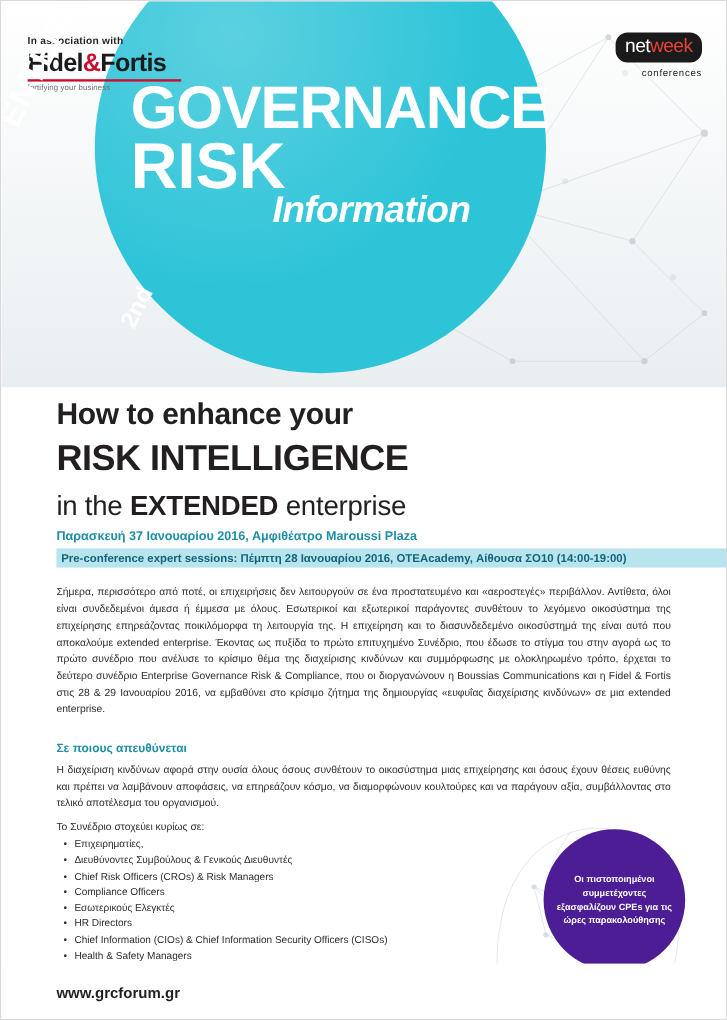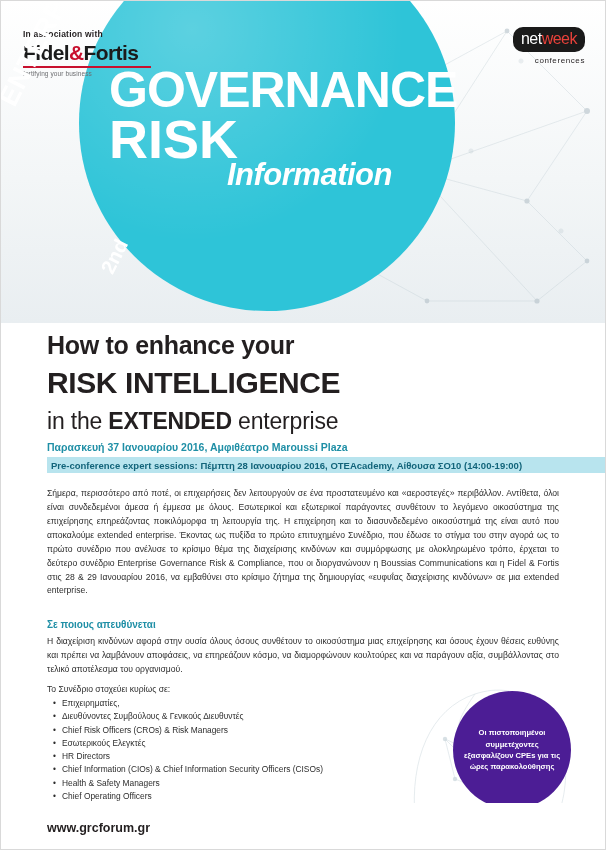--- a/index.html
+++ b/index.html
@@ -246,20 +246,21 @@
   <div class="body1">Σήμερα, περισσότερο από ποτέ, οι επιχειρήσεις δεν λειτουργούν σε ένα προστατευμένο και «αεροστεγές» περιβάλλον. Αντίθετα, όλοι είναι συνδεδεμένοι άμεσα ή έμμεσα με όλους. Εσωτερικοί και εξωτερικοί παράγοντες συνθέτουν το λεγόμενο οικοσύστημα της επιχείρησης  επηρεάζοντας ποικιλόμορφα τη λειτουργία της. Η επιχείρηση και το διασυνδεδεμένο οικοσύστημά της είναι αυτό που αποκαλούμε extended enterprise. Έκοντας ως πυξίδα το πρώτο επιτυχημένο Συνέδριο, που έδωσε το στίγμα του στην αγορά ως το πρώτο συνέδριο που ανέλυσε το κρίσιμο θέμα της διαχείρισης κινδύνων και συμμόρφωσης με ολοκληρωμένο τρόπο, έρχεται το δεύτερο συνέδριο Enterprise Governance Risk &amp; Compliance, που οι διοργανώνουν η Boussias Communications και η Fidel &amp; Fortis στις 28 &amp; 29 Ιανουαρίου 2016, να εμβαθύνει στο κρίσιμο ζήτημα της δημιουργίας «ευφυΐας διαχείρισης κινδύνων» σε μια extended enterprise.</div>
 
   <div class="sec-title">Σε ποιους απευθύνεται</div>
   <div class="body2">Η διαχείριση κινδύνων αφορά στην ουσία όλους όσους συνθέτουν το οικοσύστημα μιας επιχείρησης και όσους έχουν θέσεις ευθύνης και πρέπει να λαμβάνουν αποφάσεις, να επηρεάζουν κόσμο, να διαμορφώνουν κουλτούρες και να παράγουν αξία, συμβάλλοντας στο τελικό αποτέλεσμα του οργανισμού.</div>
   <div class="aimed">Το Συνέδριο στοχεύει κυρίως σε:</div>
 
   <div class="bullets">
     <div>Επιχειρηματίες,</div>
     <div>Διευθύνοντες Συμβούλους &amp; Γενικούς Διευθυντές</div>
     <div>Chief Risk Officers (CROs) &amp; Risk Managers</div>
+    <div>Compliance Officers</div>
     <div>Εσωτερικούς Ελεγκτές</div>
     <div>HR Directors</div>
     <div>Chief Information (CIOs) &amp; Chief Information Security Officers (CISOs)</div>
     <div>Health &amp; Safety Managers</div>
     <div>Chief Operating Officers</div>
     <div>Συνεργαζόμενες εταιρείες και προμηθευτές</div>
   </div>
 
   <svg class="bottomart" viewBox="0 0 250 180">
     <g stroke="#9fb4be" stroke-width="0.7" fill="none" opacity="0.75">

